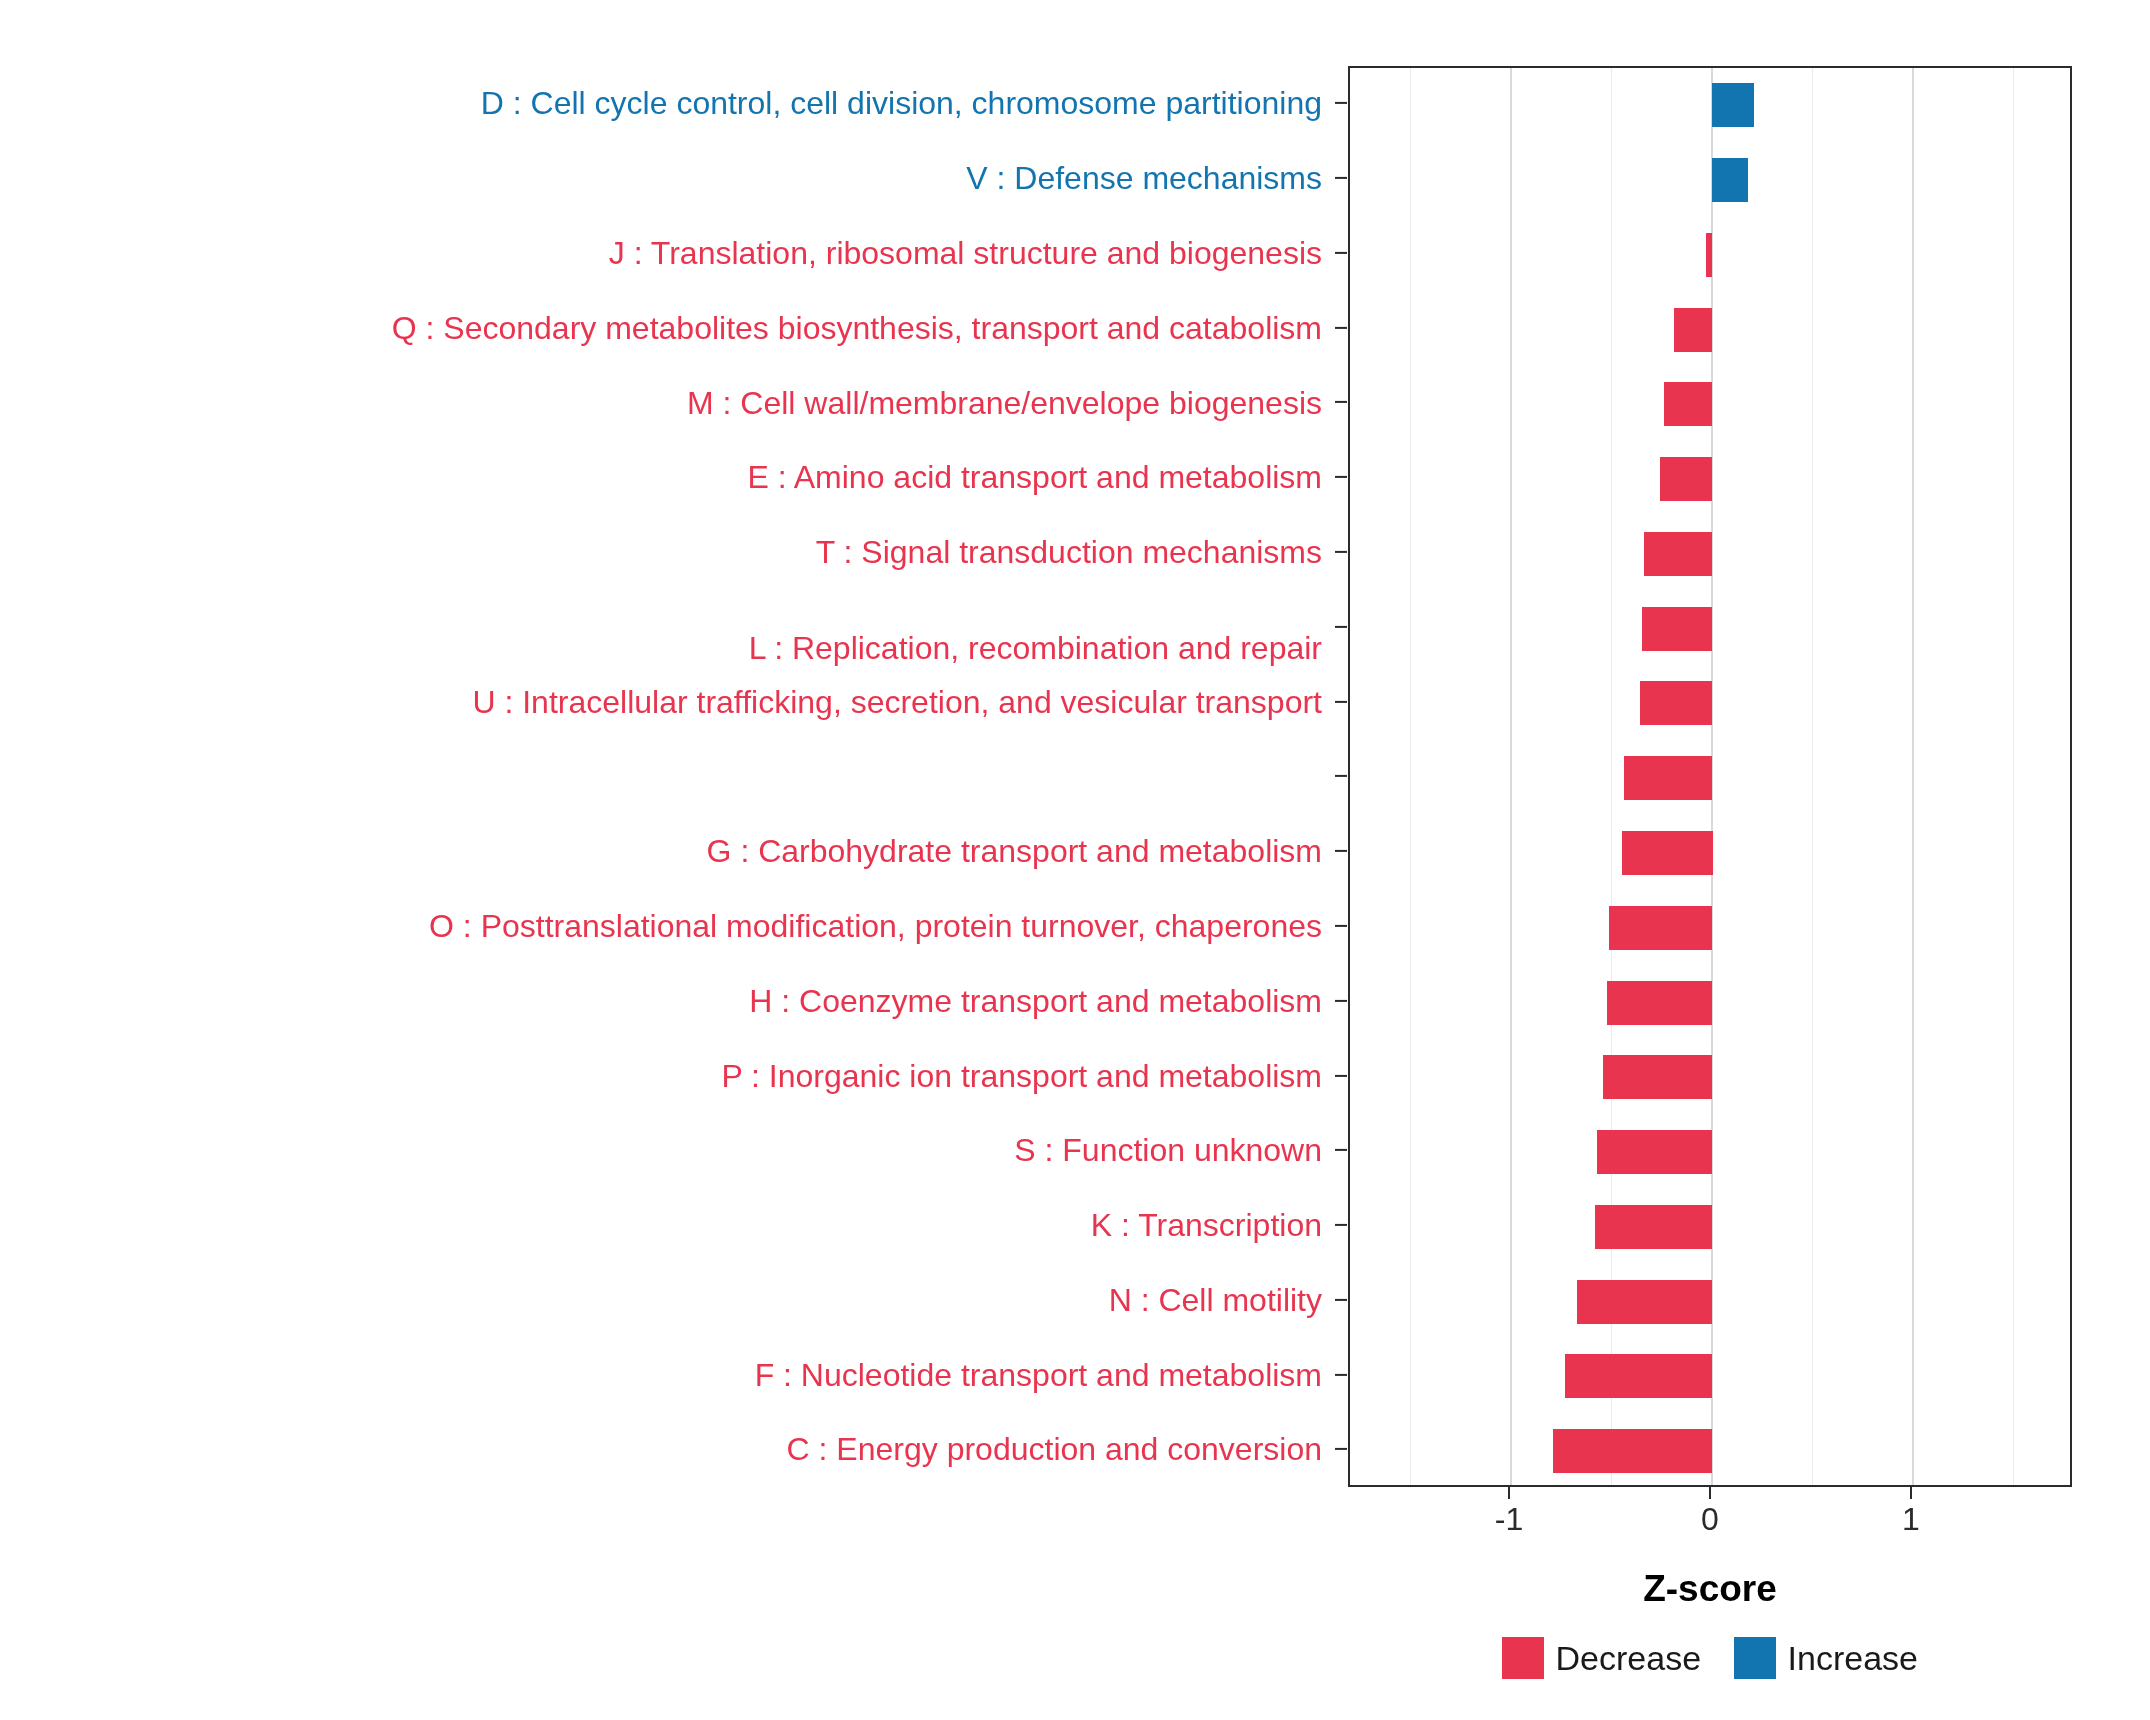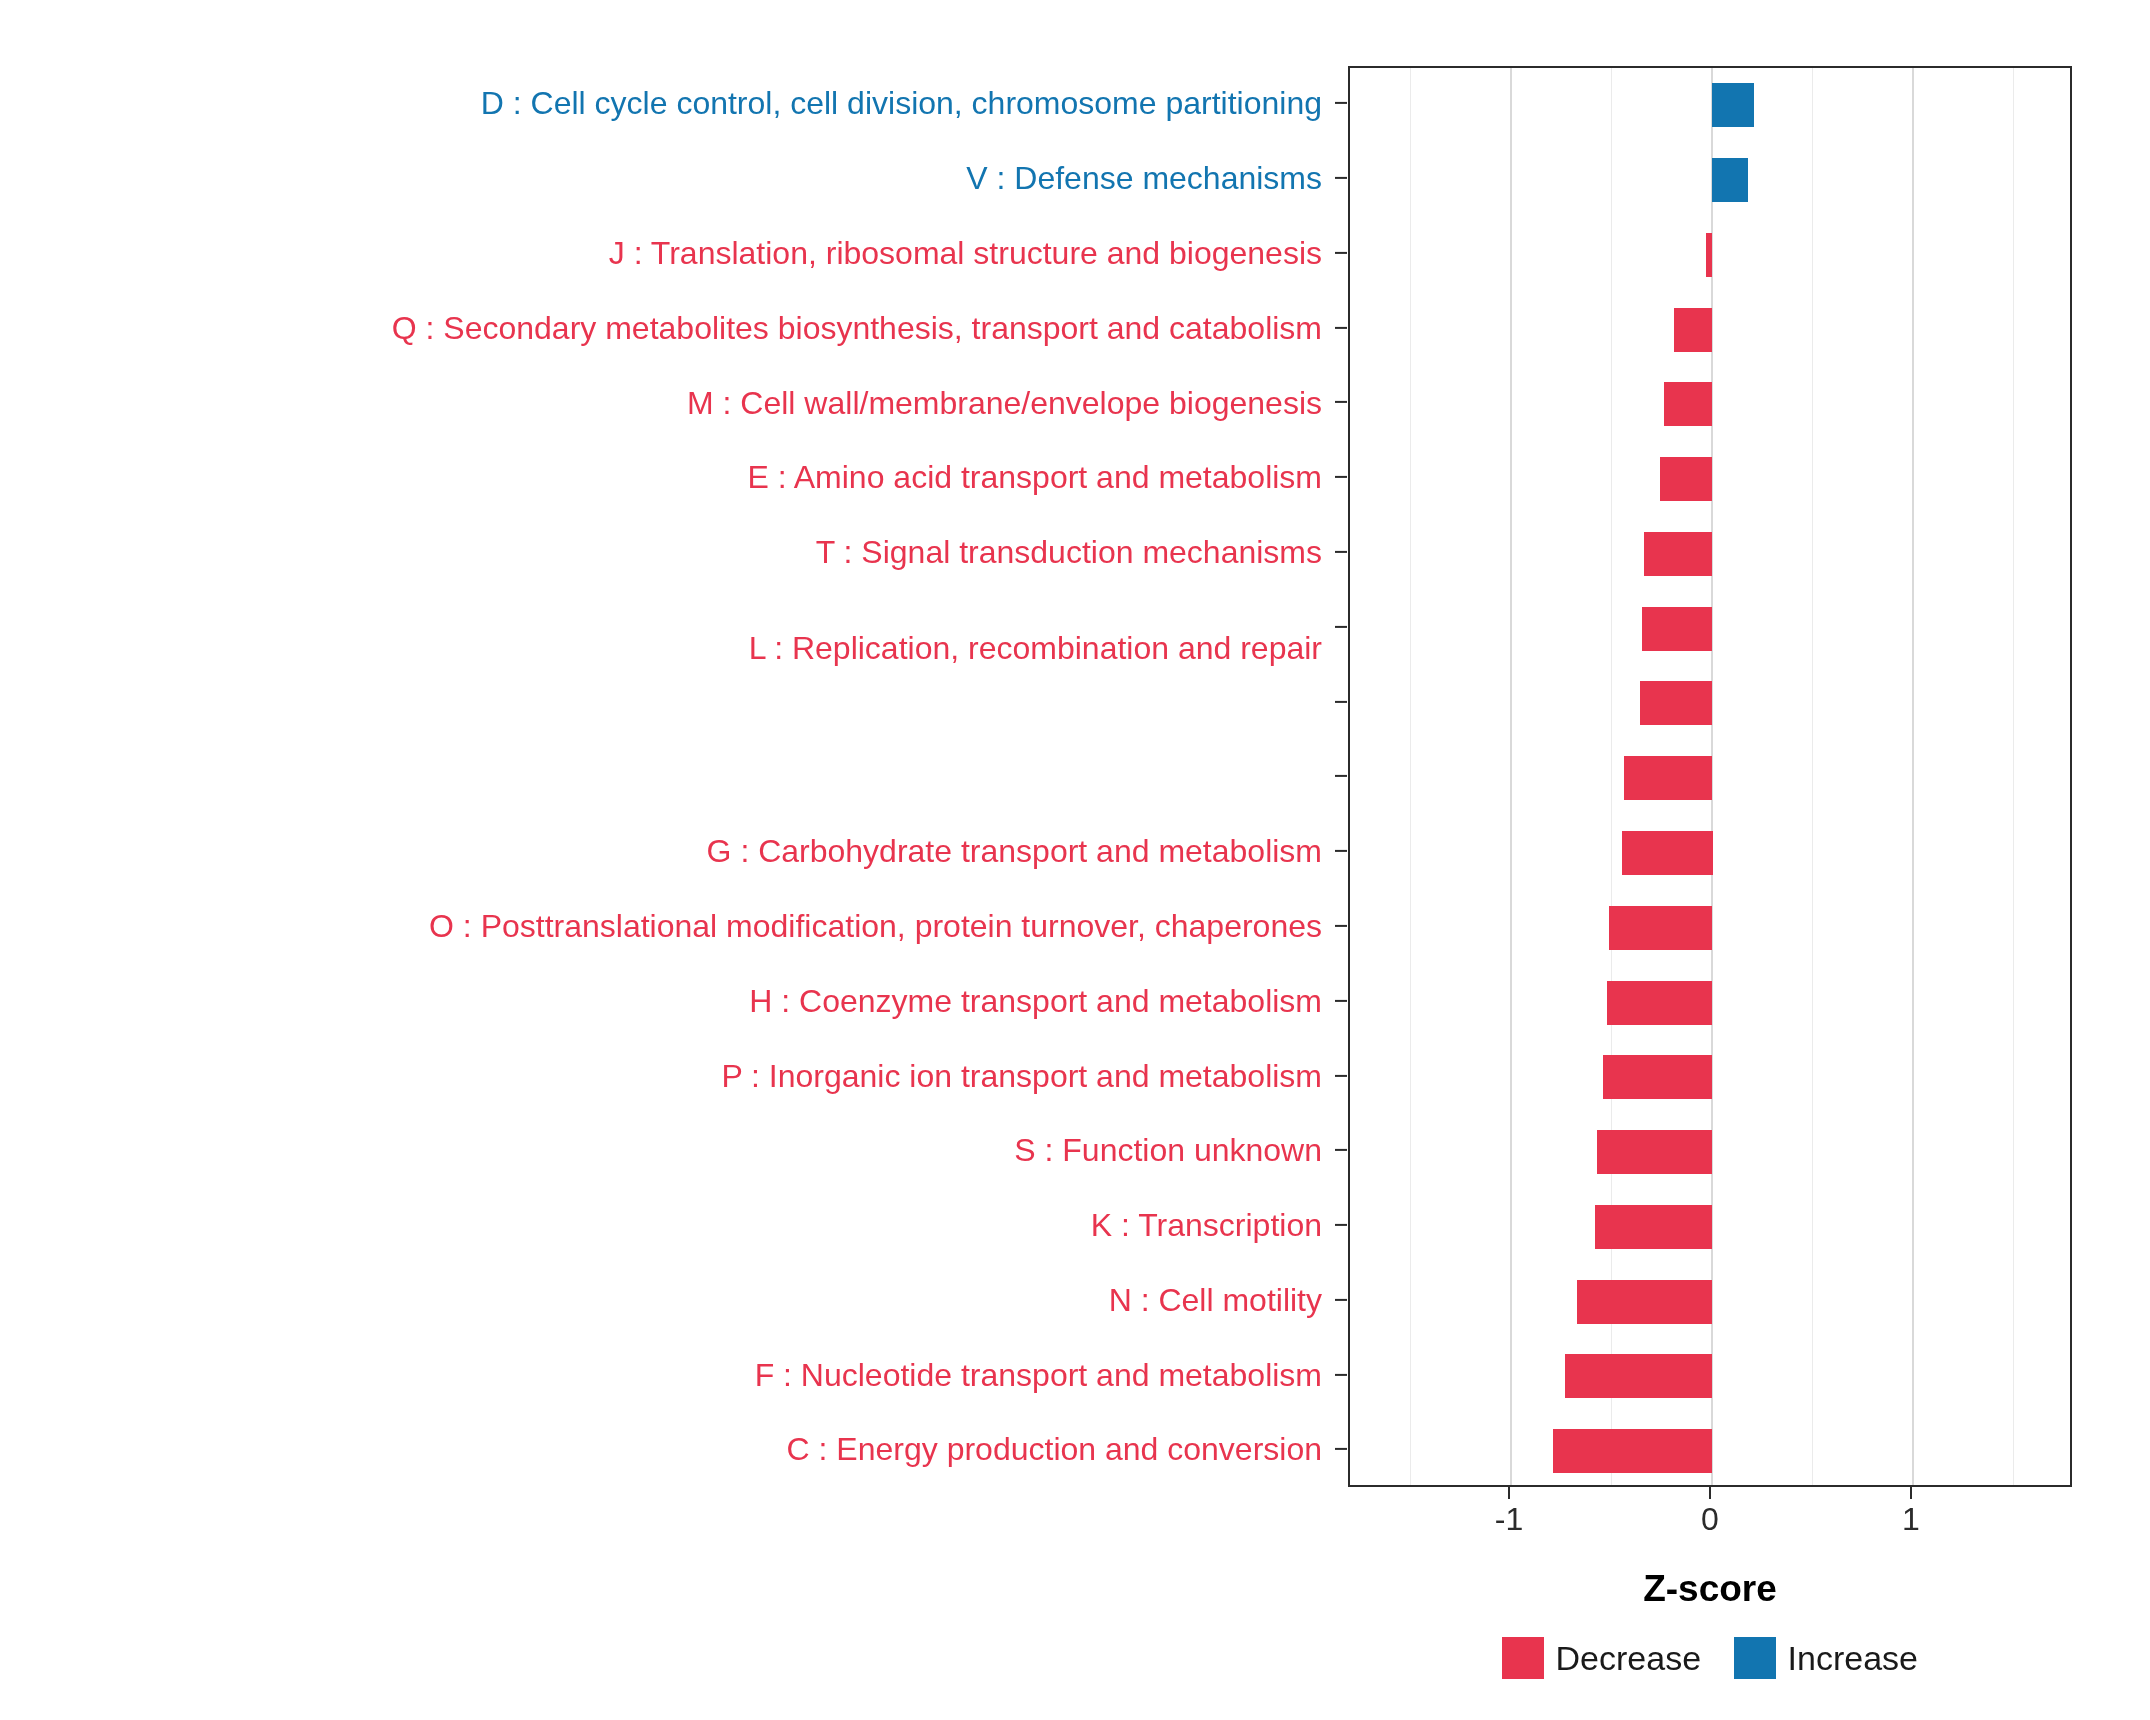--- a/index.html
+++ b/index.html
@@ -144,20 +144,21 @@
 
   <div class="ylabels" id="ylabels">
       <div class="ylabel inc" style="top: 37px;">D : Cell cycle control, cell division, chromosome partitioning</div>
       <div class="ylabel inc" style="top: 112px;">V : Defense mechanisms</div>
       <div class="ylabel dec" style="top: 262px;">Q : Secondary metabolites biosynthesis, transport and catabolism</div>
       <div class="ylabel dec" style="top: 187px;">J : Translation, ribosomal structure and biogenesis</div>
       <div class="ylabel dec" style="top: 337px;">M : Cell wall/membrane/envelope biogenesis</div>
       <div class="ylabel dec" style="top: 411px; margin-left: 8px;">E : Amino acid transport and metabolism</div>
       <div class="ylabel dec" style="top: 486px;">T : Signal transduction mechanisms</div>
       <div class="ylabel dec" style="top: 582px;">L : Replication, recombination and repair</div>
+      <div class="ylabel dec" style="top: 636px;">U : Intracellular trafficking, secretion, and vesicular transport</div>
       <div class="ylabel dec" style="top: 785px;">G : Carbohydrate transport and metabolism</div>
       <div class="ylabel dec" style="top: 935px;">H : Coenzyme transport and metabolism</div>
       <div class="ylabel dec" style="top: 860px;">O : Posttranslational modification, protein turnover, chaperones</div>
       <div class="ylabel dec" style="top: 1010px;">P : Inorganic ion transport and metabolism</div>
       <div class="ylabel dec" style="top: 1084px;">S : Function unknown</div>
       <div class="ylabel dec" style="top: 1159px;">K : Transcription</div>
       <div class="ylabel dec" style="top: 1234px;">N : Cell motility</div>
       <div class="ylabel dec" style="top: 1309px;">F : Nucleotide transport and metabolism</div>
       <div class="ylabel dec" style="top: 1383px;">C : Energy production and conversion</div>
     </div>

